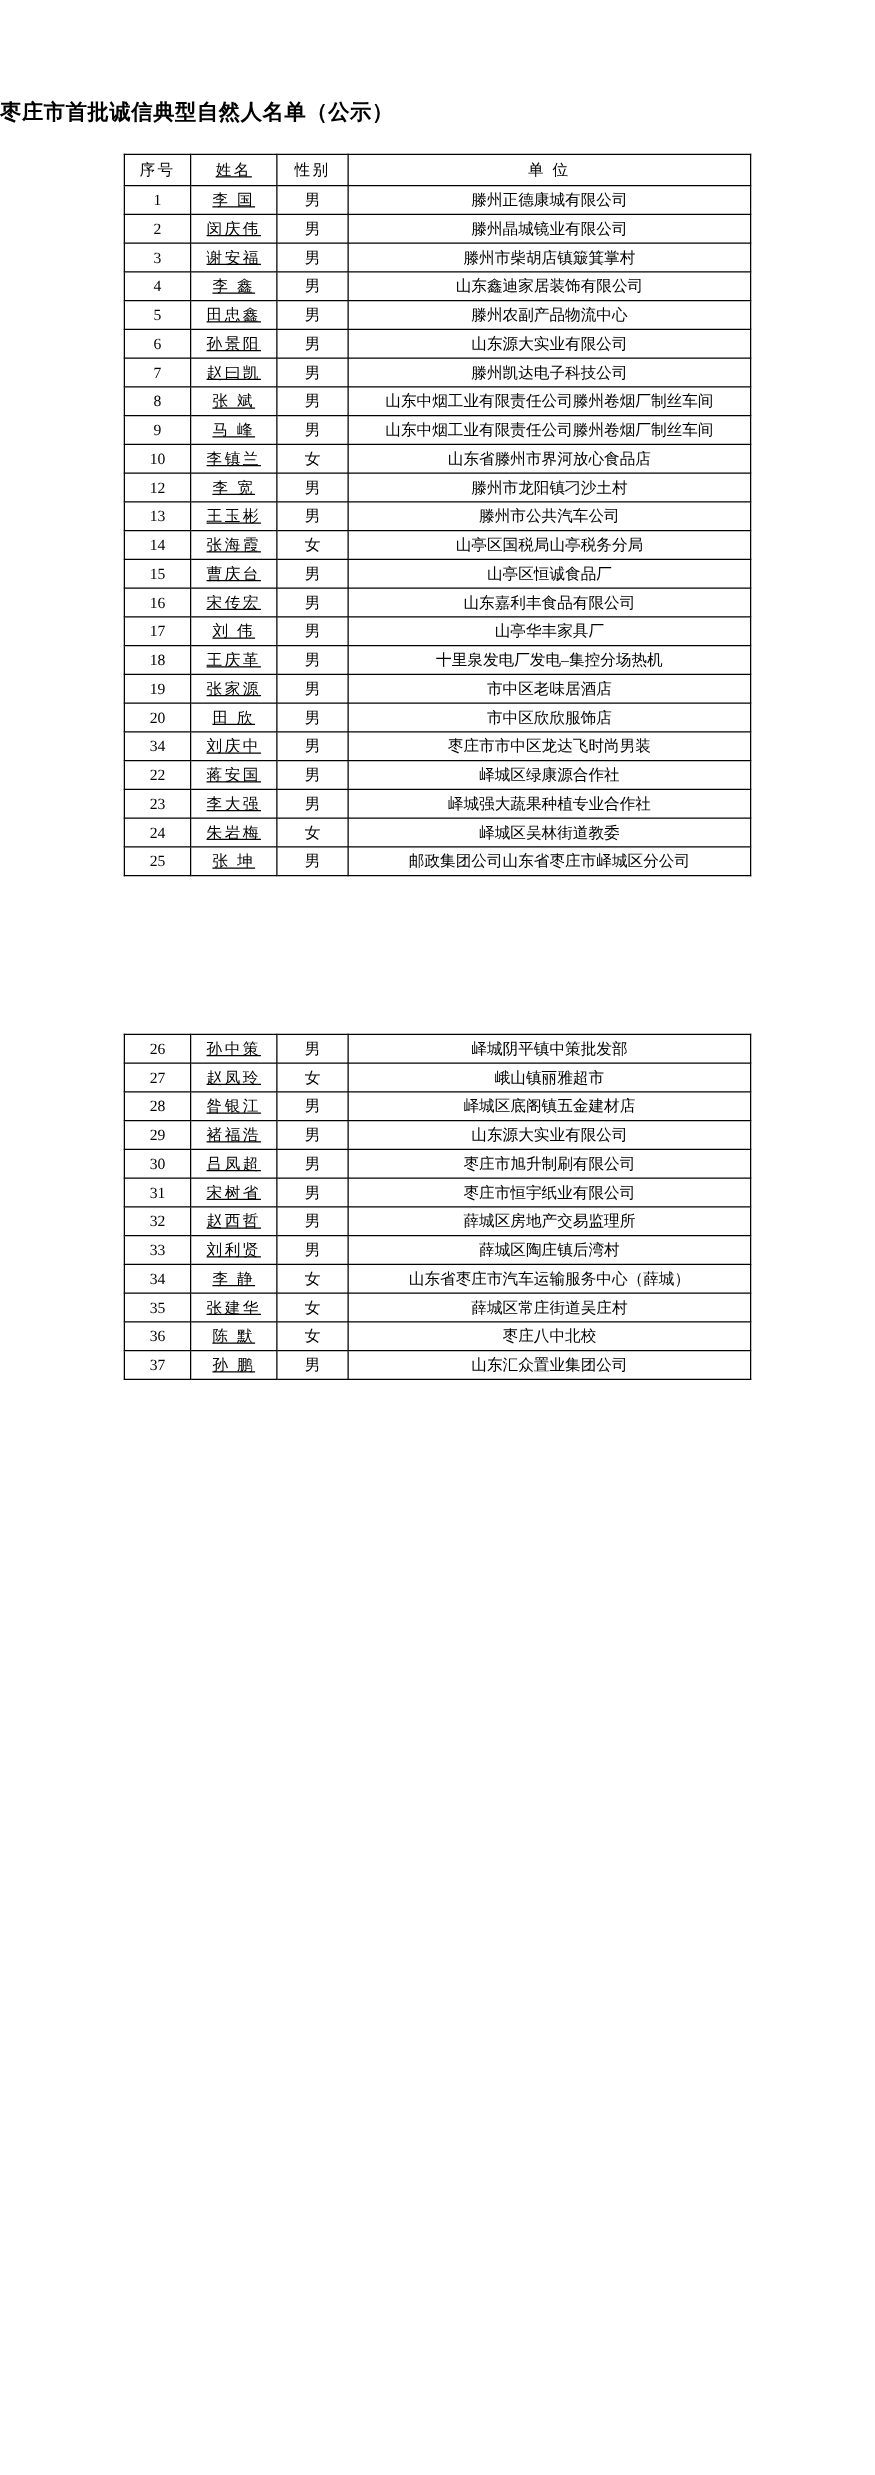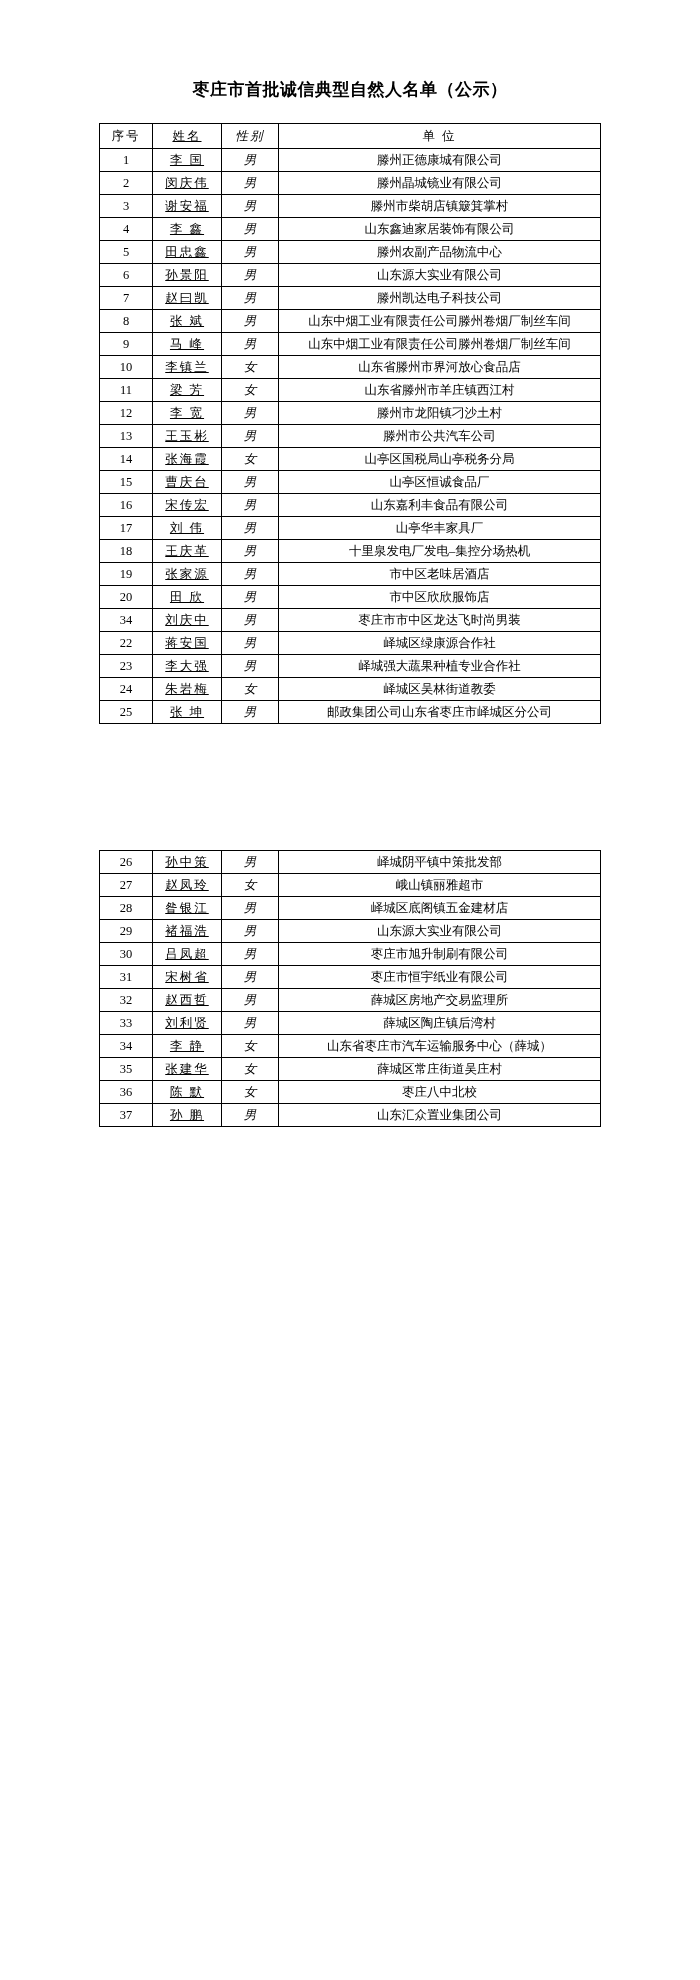--- a/index.html
+++ b/index.html
@@ -14,21 +14,21 @@
     color: #000000;
   }
   .page {
     width: 700px;
     min-height: 1980px;
     position: relative;
     box-sizing: border-box;
     padding: 0;
   }
   .doc-title {
-    text-align: center;
+    text-align: left;
     font-size: 17px;
     font-weight: bold;
     letter-spacing: 0.5px;
     margin: 0;
     padding: 78px 0 18px 0;
     font-family: "Liberation Serif", "DejaVu Serif", serif;
   }
   .table-wrap {
     width: 502px;
     margin: 4px auto;
@@ -50,21 +50,21 @@
     font-weight: normal;
     font-family: "Liberation Serif", "DejaVu Serif", serif;
   }
   table.roster th {
     font-size: 12.5px;
     letter-spacing: 2px;
     height: 24px;
   }
   .col-seq { width: 50px; }
   .col-name { width: 66px; letter-spacing: 2px; text-decoration: underline; }
-  .col-sex { width: 54px; font-style: italic; }
+  .col-sex { width: 54px; }
   .col-unit { width: auto; }
   .head-unit { letter-spacing: 8px; }
   .gap { height: 118px; }
   .spacer-bottom { height: 520px; }
 </style>
 </head>
 <body>
 
 <div class="page">
 
@@ -135,26 +135,20 @@
             <td class="col-sex">男</td>
             <td class="col-unit">山东中烟工业有限责任公司滕州卷烟厂制丝车间</td>
           </tr>
           <tr>
             <td class="col-seq">10</td>
             <td class="col-name">李镇兰</td>
             <td class="col-sex">女</td>
             <td class="col-unit">山东省滕州市界河放心食品店</td>
           </tr>
           <tr>
-            <td class="col-seq">11</td>
-            <td class="col-name">梁 芳</td>
-            <td class="col-sex">女</td>
-            <td class="col-unit">山东省滕州市羊庄镇西江村</td>
-          </tr>
-          <tr>
             <td class="col-seq">12</td>
             <td class="col-name">李 宽</td>
             <td class="col-sex">男</td>
             <td class="col-unit">滕州市龙阳镇刁沙土村</td>
           </tr>
           <tr>
             <td class="col-seq">13</td>
             <td class="col-name">王玉彬</td>
             <td class="col-sex">男</td>
             <td class="col-unit">滕州市公共汽车公司</td>

